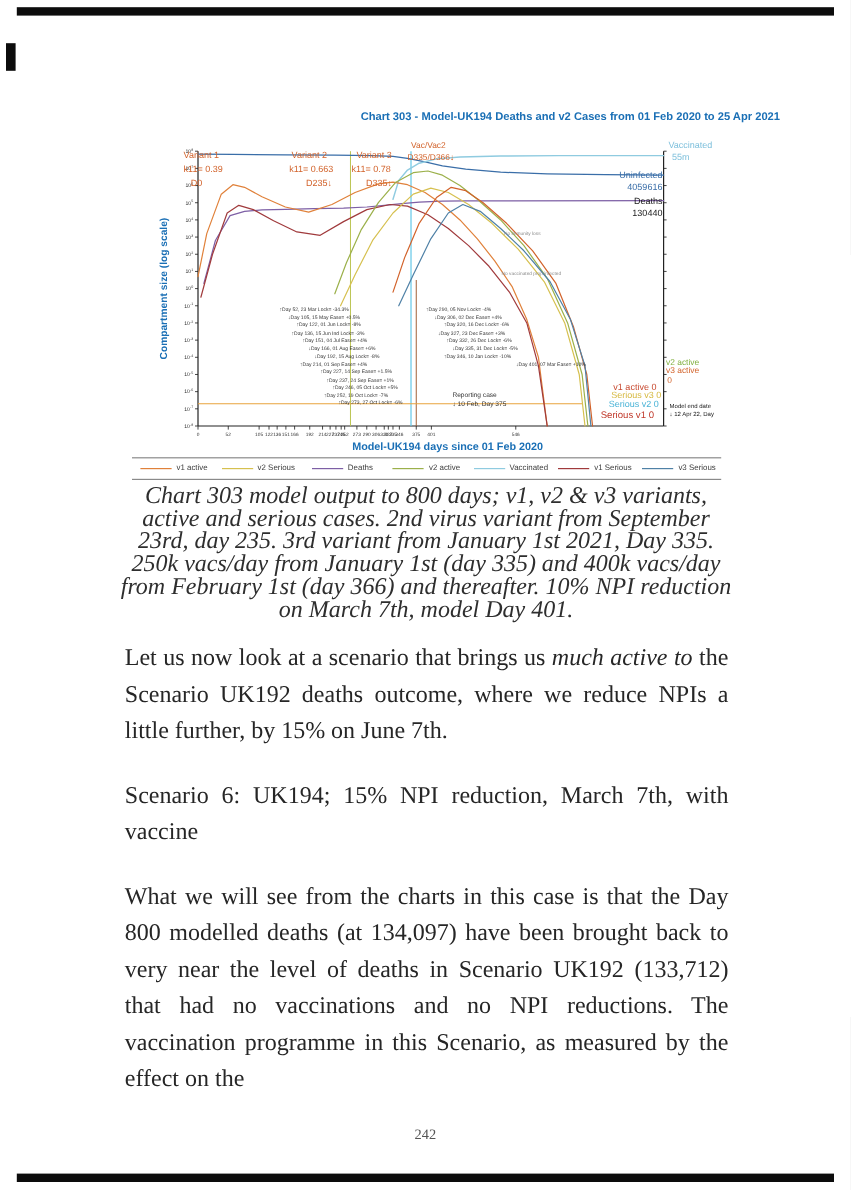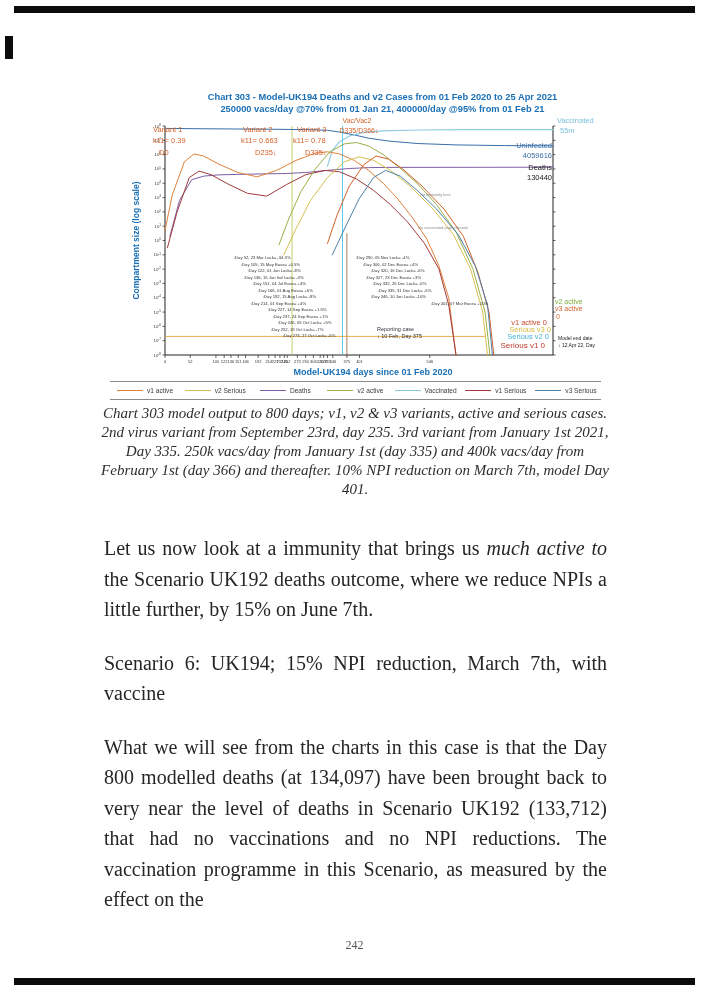--- a/index.html
+++ b/index.html
@@ -5,54 +5,53 @@
   html,body{margin:0;padding:0;background:#e8e8e8;}
   .page{position:relative;width:709px;height:992px;background:#ffffff;overflow:hidden;
         font-family:"Liberation Serif",serif;color:#222;}
   .bar{position:absolute;background:#0c0c0c;}
   .bar-top{left:14px;top:6px;width:681px;height:7px;}
   .bar-bottom{left:14px;top:978px;width:681px;height:7px;}
   .edge-mark{position:absolute;left:5px;top:36px;width:8px;height:23px;background:#0c0c0c;}
 
   .chart-wrap{position:absolute;left:115px;top:92px;width:535px;height:292px;
               font-family:"Liberation Sans",sans-serif;}
-  .chart-title{width:100%;text-align:center;font-weight:bold;font-size:9.3px;line-height:11.5px;
+  .chart-title{width:100%;text-align:right;font-weight:bold;font-size:9.3px;line-height:11.5px;
                color:#1a6fb5;letter-spacing:0px;}
   .chart-svg{position:absolute;left:0;top:24px;}
 
   .legend{position:absolute;left:110px;top:381px;width:491px;height:17px;
           border-top:1px solid #8a8a8a;border-bottom:1px solid #8a8a8a;
           display:flex;align-items:center;font-family:"Liberation Sans",sans-serif;}
   .legend-item{flex:1;display:flex;align-items:center;justify-content:center;}
   .legend-swatch{display:inline-block;width:26px;height:0;border-top-width:1.4px;border-top-style:solid;margin-right:4px;}
   .legend-label{font-size:6.6px;color:#3c3c3c;}
 
   .caption{position:absolute;left:100px;top:404px;width:510px;text-align:center;
-           font-style:italic;font-size:15px;line-height:19px;color:#2e2e2e;
+           font-style:italic;font-size:20px;line-height:19px;color:#2e2e2e;
            font-family:"Liberation Serif",serif;}
 
   .body-text{position:absolute;left:104px;top:533px;width:503px;
              font-size:20px;line-height:30.5px;text-align:justify;color:#262626;}
   .body-text p{margin:0 0 23px 0;}
   .body-text .it{font-style:italic;}
 
   .page-number{position:absolute;left:0;top:938px;width:709px;text-align:center;
                font-size:12px;color:#555;}
 </style>
 </head>
 <body>
 
 <div class="page">
   <div class="bar bar-top"></div>
   <div class="bar bar-bottom"></div>
   <div class="edge-mark"></div>
 
   <div class="chart-wrap">
     <div class="chart-title">Chart 303 - Model-UK194 Deaths and v2 Cases from 01 Feb 2020 to 25 Apr 2021</div>
-    <div class="chart-title">250000 vacs/day @70% from 01 Jan 21, 400000/day @95% from 01 Feb 21</div>
     <svg class="chart-svg" width="535" height="262" viewBox="0 0 535 262" style="font-family:'Liberation Sans',sans-serif;overflow:visible;">
         <line x1="50" y1="10" x2="50" y2="239" stroke="#222" stroke-width="1"></line>
         <line x1="50" y1="239" x2="438" y2="239" stroke="#222" stroke-width="1"></line>
         <line x1="438" y1="10" x2="438" y2="239" stroke="#222" stroke-width="1"></line>
         <line x1="47.5" y1="10" x2="50" y2="10" stroke="#222" stroke-width="0.7"></line>
         <line x1="438" y1="10" x2="440.5" y2="10" stroke="#222" stroke-width="0.7"></line>
         <text x="46" y="11.5" text-anchor="end" font-size="4.3" fill="#333">10<tspan dy="-1.8" font-size="3">8</tspan></text>
         <line x1="47.5" y1="24.3125" x2="50" y2="24.3125" stroke="#222" stroke-width="0.7"></line>
         <line x1="438" y1="24.3125" x2="440.5" y2="24.3125" stroke="#222" stroke-width="0.7"></line>
         <text x="46" y="25.8125" text-anchor="end" font-size="4.3" fill="#333">10<tspan dy="-1.8" font-size="3">7</tspan></text>
@@ -243,19 +242,19 @@
       </span>
       <span class="legend-item">
         <span class="legend-swatch" style="border-top-color: rgb(79, 129, 166);"></span>
         <span class="legend-label">v3 Serious</span>
       </span>
     </div>
 
   <div class="caption">Chart 303 model output to 800 days; v1, v2 &amp; v3 variants, active and serious cases. 2nd virus variant from September 23rd, day 235. 3rd variant from January 1st 2021, Day 335. 250k vacs/day from January 1st (day 335) and 400k vacs/day from February 1st (day 366) and thereafter. 10% NPI reduction on March 7th, model Day 401.</div>
 
   <div class="body-text">
-    <p><span>Let us now look at a immunity that brings us </span><span class="it">much active to</span><span> the Scenario UK192 deaths outcome, where we reduce NPIs a little further, by 15% on June 7th.</span></p>
+    <p><span>Let us now look at a scenario that brings us </span><span class="it">much active to</span><span> the Scenario UK192 deaths outcome, where we reduce NPIs a little further, by 15% on June 7th.</span></p>
     <p>Scenario 6: UK194; 15% NPI reduction, March 7th, with vaccine</p>
     <p>What we will see from the charts in this case is that the Day 800 modelled deaths (at 134,097) have been brought back to very near the level of deaths in Scenario UK192 (133,712) that had no vaccinations and no NPI reductions. The vaccination programme in this Scenario, as measured by the effect on the</p>
   </div>
 
   <div class="page-number">242</div>
 </div>
 
 </body></html>

